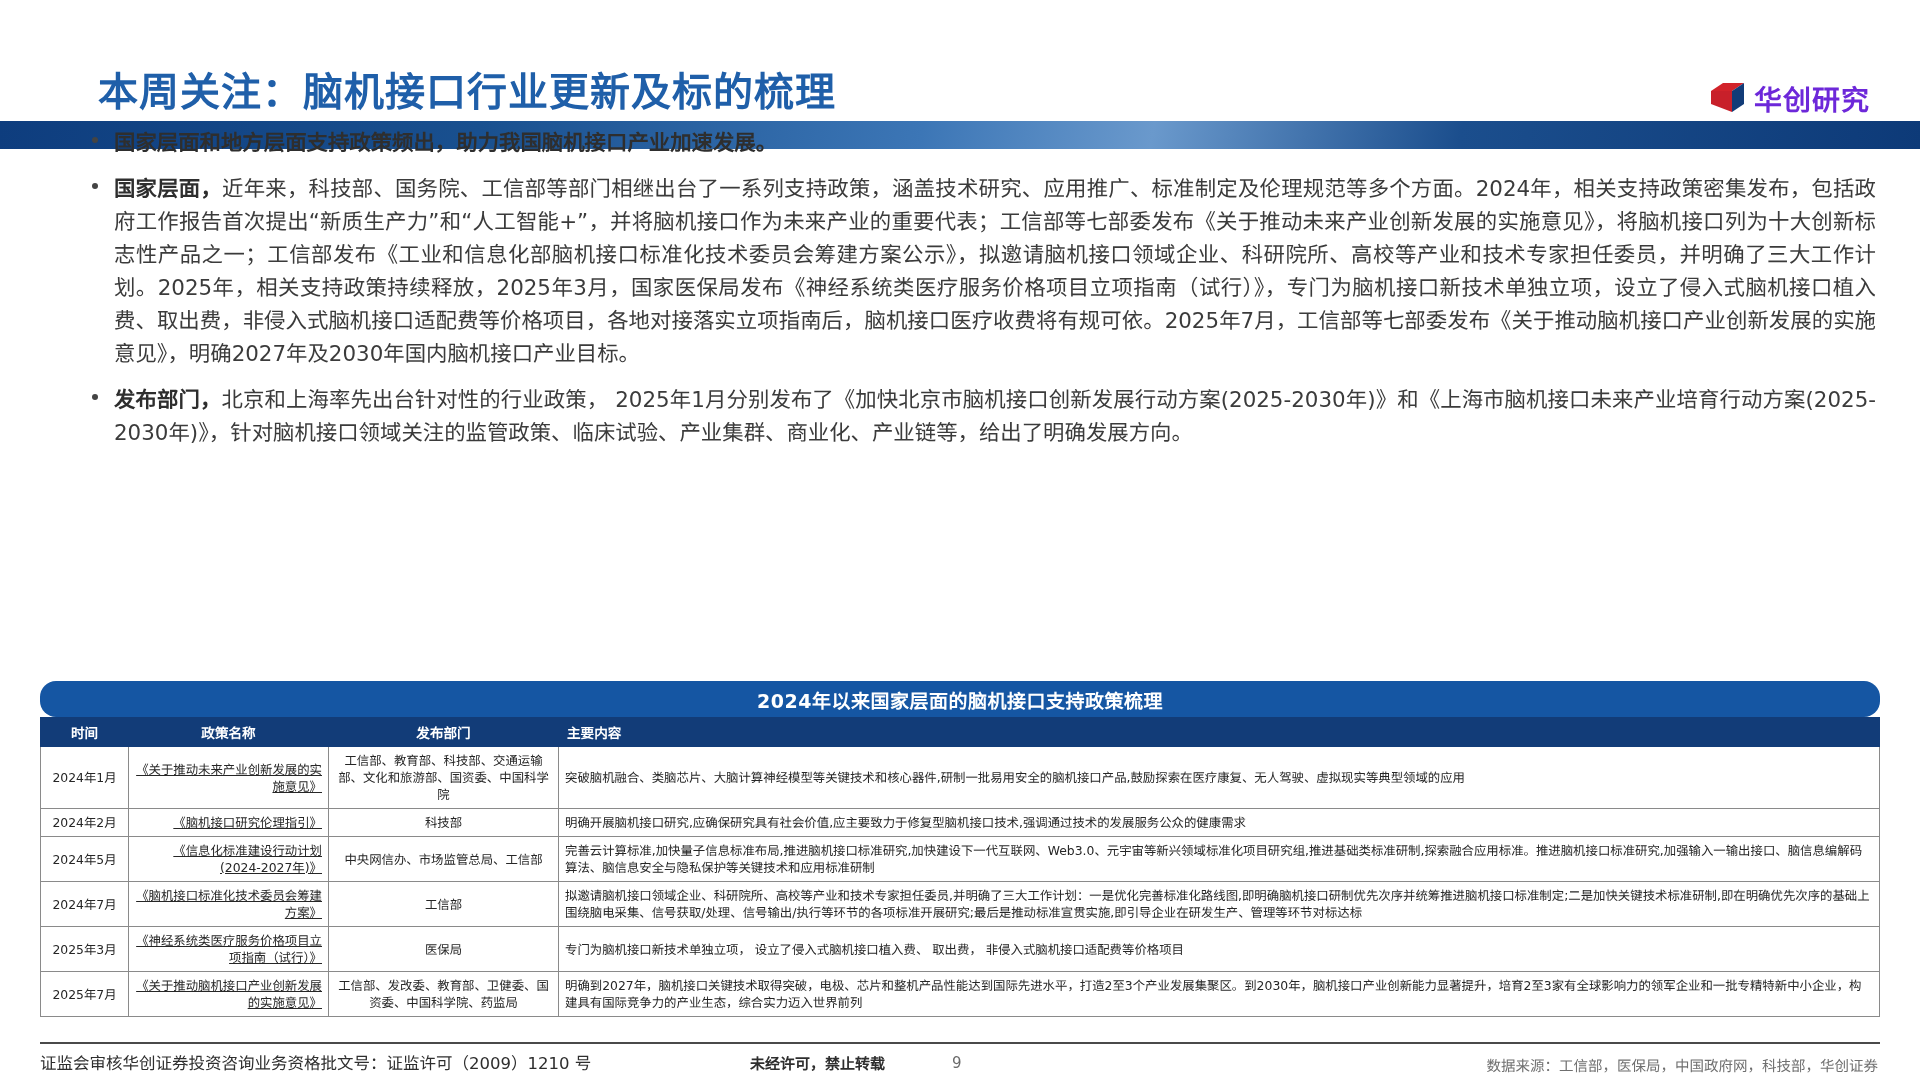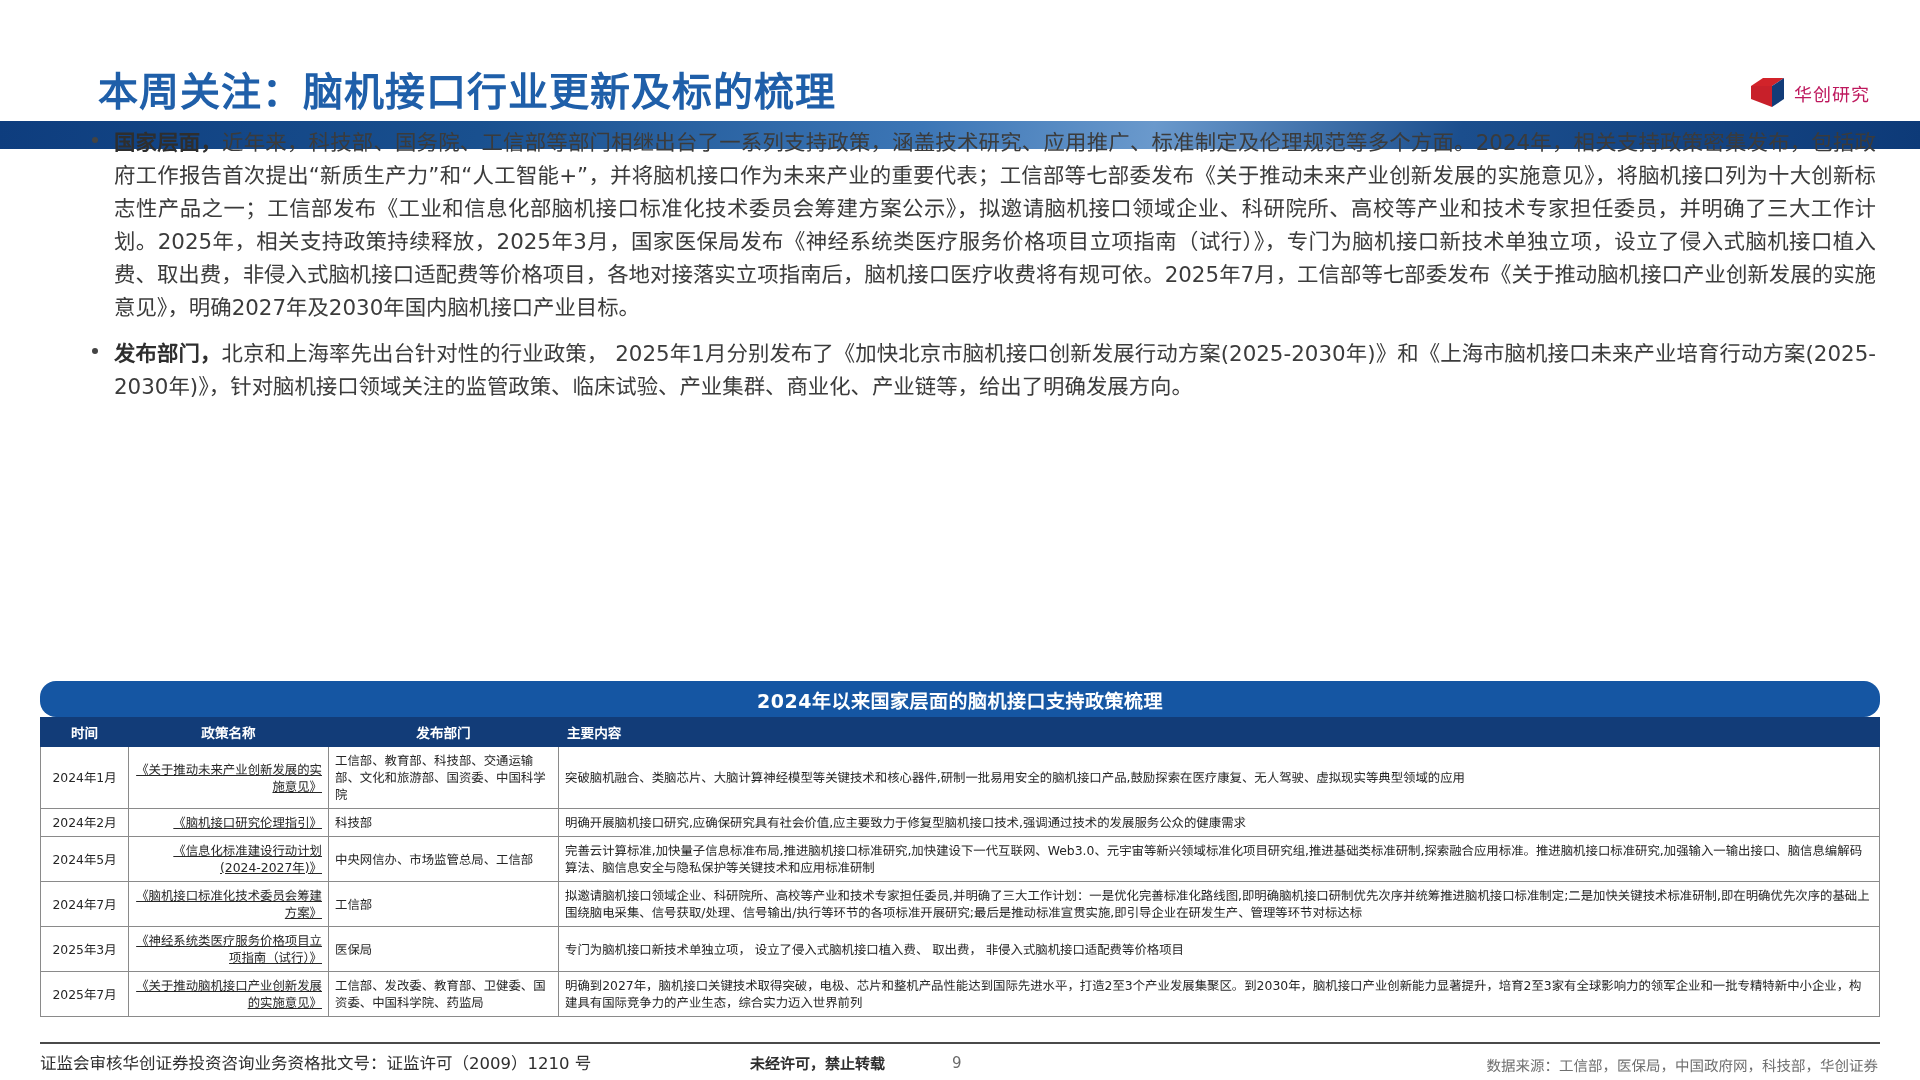--- a/index.html
+++ b/index.html
@@ -51,23 +51,23 @@
     display: flex;
     align-items: center;
     gap: 9px;
   }
   .logo-cube {
     width: 34px;
     height: 30px;
     position: relative;
   }
   .logo-text {
-    font-size: 18px;
-    font-weight: normal;
-    color: #be185d;
+    font-size: 28px;
+    font-weight: bold;
+    color: #6d28d9;
     letter-spacing: 1px;
     white-space: nowrap;
   }
 
   
   .header-band {
     position: absolute;
     left: 0;
     top: 93px;
     width: 1920px;
@@ -152,21 +152,21 @@
     padding-left: 8px;
   }
   table.policy td {
     border: 1px solid #8a8a8a;
     padding: 5px 6px;
     vertical-align: middle;
     line-height: 17px;
   }
   td.c-time { text-align: center; width: 88px; }
   td.c-name { text-align: right; width: 200px; text-decoration: underline; }
-  td.c-dept { width: 230px; margin-top: 13px; }
+  td.c-dept { text-align: center; width: 230px; margin-top: 13px; }
   td.c-content { text-align: left; }
   col.w-time { width: 88px; }
   col.w-name { width: 200px; }
   col.w-dept { width: 230px; }
 
   
   .footer {
     position: absolute;
     left: 0;
     top: 1042px;
@@ -231,20 +231,26 @@
         </svg>
       </span>
       <span class="logo-text">华创研究</span>
     </div>
 
     <div class="header-band"></div>
   </div>
 
   <div class="body-area">
 
+    <div class="bullet lead">
+      <span class="bullet-dot"></span>
+      <div class="bullet-body">
+        <span class="b-strong">国家层面和地方层面支持政策频出，助力我国脑机接口产业加速发展。</span><span></span>
+      </div>
+    </div>
 
     <div class="bullet">
       <span class="bullet-dot"></span>
       <div class="bullet-body">
         <span class="b-strong">国家层面，</span><span>近年来，科技部、国务院、工信部等部门相继出台了一系列支持政策，涵盖技术研究、应用推广、标准制定及伦理规范等多个方面。2024年，相关支持政策密集发布，包括政府工作报告首次提出“新质生产力”和“人工智能+”，并将脑机接口作为未来产业的重要代表；工信部等七部委发布《关于推动未来产业创新发展的实施意见》，将脑机接口列为十大创新标志性产品之一；工信部发布《工业和信息化部脑机接口标准化技术委员会筹建方案公示》，拟邀请脑机接口领域企业、科研院所、高校等产业和技术专家担任委员，并明确了三大工作计划。2025年，相关支持政策持续释放，2025年3月，国家医保局发布《神经系统类医疗服务价格项目立项指南（试行）》，专门为脑机接口新技术单独立项，设立了侵入式脑机接口植入费、取出费，非侵入式脑机接口适配费等价格项目，各地对接落实立项指南后，脑机接口医疗收费将有规可依。2025年7月，工信部等七部委发布《关于推动脑机接口产业创新发展的实施意见》，明确2027年及2030年国内脑机接口产业目标。</span>
       </div>
     </div>
 
     <div class="bullet">
       <span class="bullet-dot"></span>

